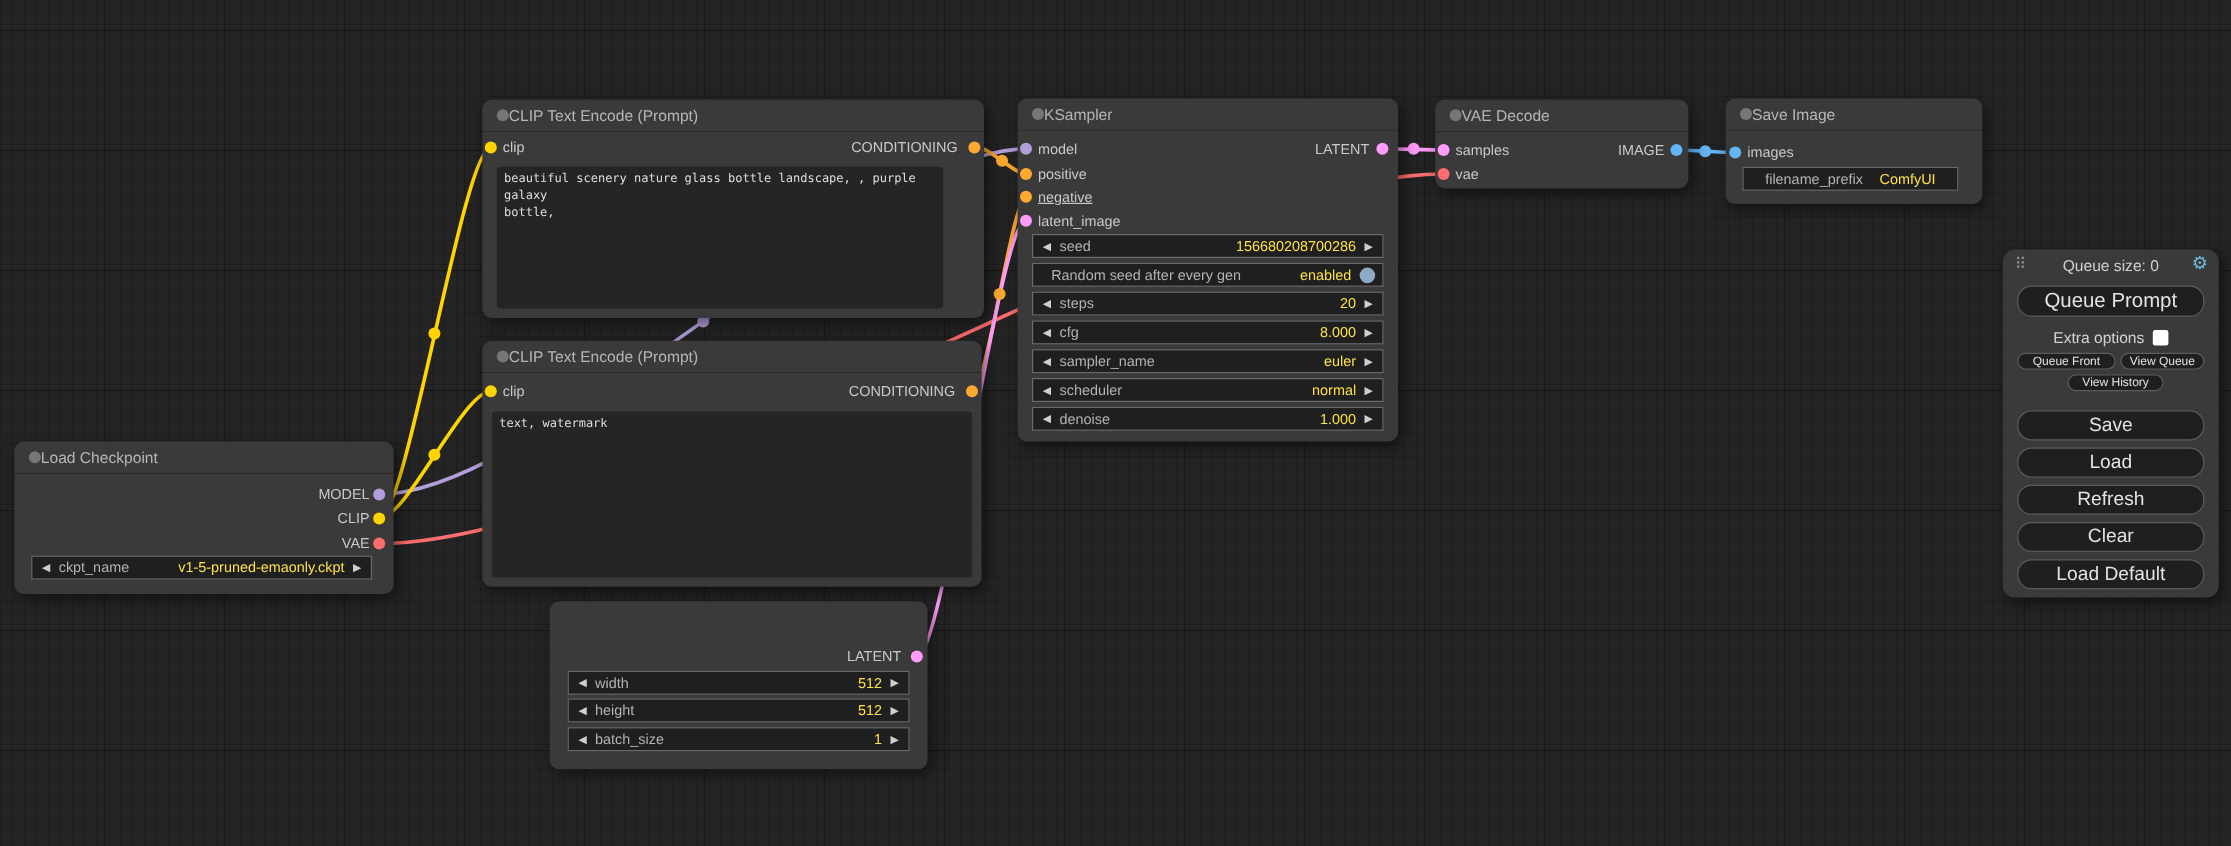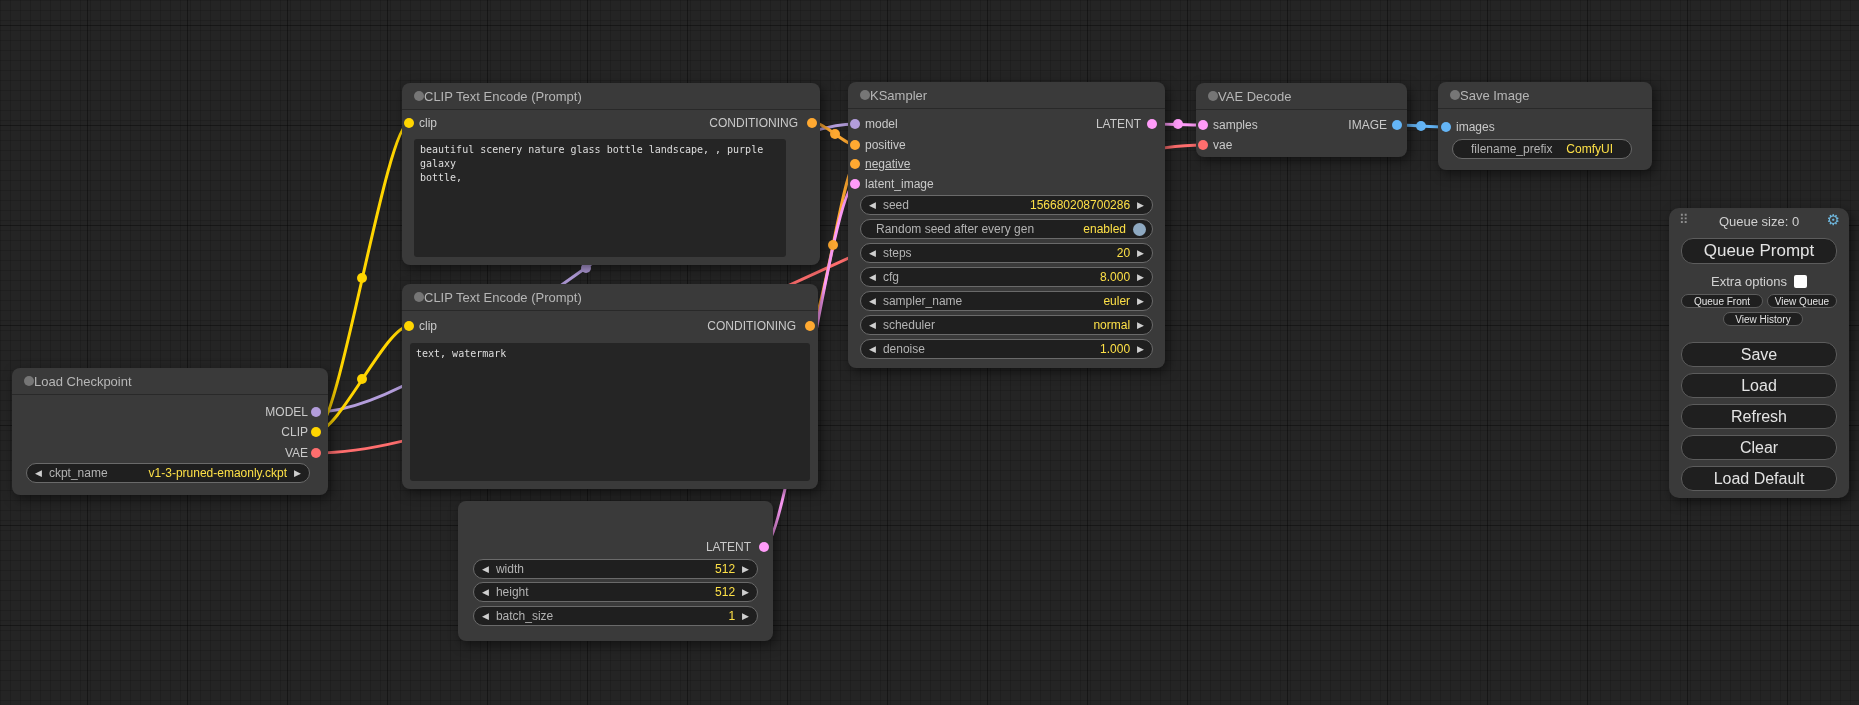--- a/index.html
+++ b/index.html
@@ -18,21 +18,21 @@
   .node{position:absolute;background:#3a3a3a;border-radius:8px;
     box-shadow:3px 4px 12px rgba(0,0,0,0.5);color:#c9c9c9;}
   .node-title{height:26px;display:flex;align-items:center;gap:0;padding:0 12px;
     border-bottom:1px solid rgba(0,0,0,0.28);border-radius:8px 8px 0 0;}
   .tdot{width:10px;height:10px;border-radius:50%;background:#767676;flex:0 0 auto;}
   .ttext{font-size:13px;color:#b6b6b6;white-space:nowrap;}
   .port{position:absolute;width:10px;height:10px;border-radius:50%;}
   .plabel{position:absolute;font-size:12px;line-height:14px;color:#c9c9c9;white-space:nowrap;}
   .plabel.out{text-align:right;}
   .widget{position:absolute;height:20px;background:#1f1f1f;border:1px solid #6a6a6a;
-    border-radius:10px;display:flex;align-items:center;box-sizing:border-box;
+    border-radius:0;display:flex;align-items:center;box-sizing:border-box;
     padding:0 8px;font-size:12px;}
   .warr{color:#cfcfcf;font-size:9px;line-height:10px;flex:0 0 auto;}
   .wlabel{color:#b3b3b3;margin-left:7px;white-space:nowrap;}
   .wvalue{margin-left:auto;margin-right:7px;color:#fde047;white-space:nowrap;}
   .textbox{position:absolute;background:#252525;border-radius:3px;box-sizing:border-box;
     padding:4px 6px;font-family:"DejaVu Sans Mono",monospace;font-size:10px;
     line-height:14px;color:#dedede;white-space:pre-wrap;overflow:hidden;}
   .toggle-dot{width:13px;height:13px;border-radius:50%;flex:0 0 auto;margin-right:-2px;}
   
   #queue-panel{position:absolute;left:1669px;top:208px;width:180px;height:290px;
@@ -83,21 +83,21 @@
     </div>
     <span class="plabel out" style="right:20px;top:37px;">MODEL</span>
     <span class="port" style="right: 7px; top: 39px; background-color: rgb(179, 157, 219);"></span>
     <span class="plabel out" style="right:20px;top:57px;">CLIP</span>
     <span class="port" style="right: 7px; top: 59px; background-color: rgb(255, 213, 0);"></span>
     <span class="plabel out" style="right:20px;top:78px;">VAE</span>
     <span class="port" style="right: 7px; top: 80px; background-color: rgb(255, 110, 110);"></span>
     <div class="widget" style="left:14px;top:95px;width:284px;">
       <span class="warr">◀</span>
       <span class="wlabel">ckpt_name</span>
-      <span class="wvalue">v1-3-pruned-emaonly.ckpt</span>
+      <span class="wvalue">v1-5-pruned-emaonly.ckpt</span>
       <span class="warr">▶</span>
     </div>
   </div>
 
   <div class="node" style="left:402px;top:83px;width:418px;height:182px;">
     <div class="node-title">
       <span class="tdot"></span>
       <span class="ttext">CLIP Text Encode (Prompt)</span>
     </div>
     <span class="port" style="left: 2px; top: 35px; background-color: rgb(255, 213, 0);"></span>

